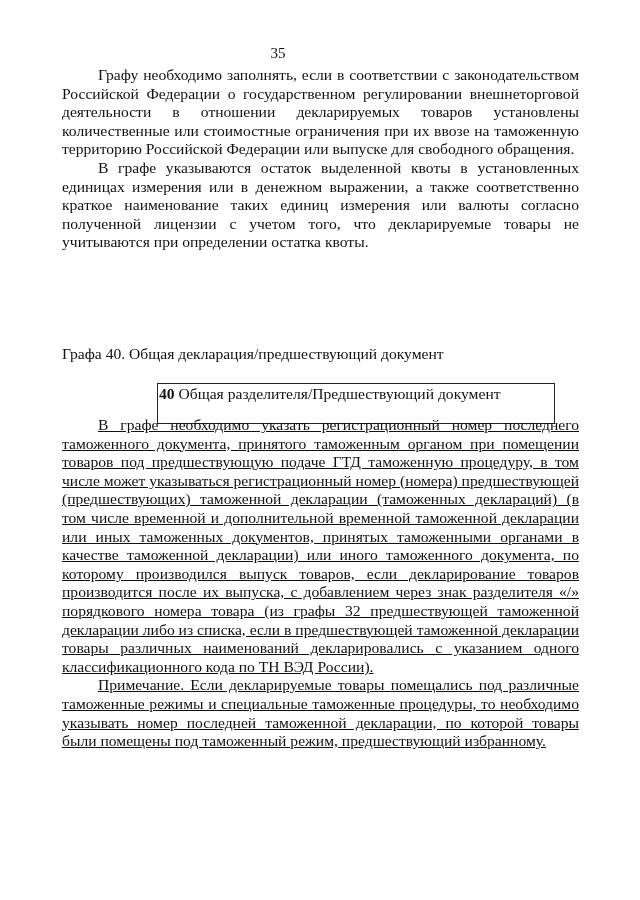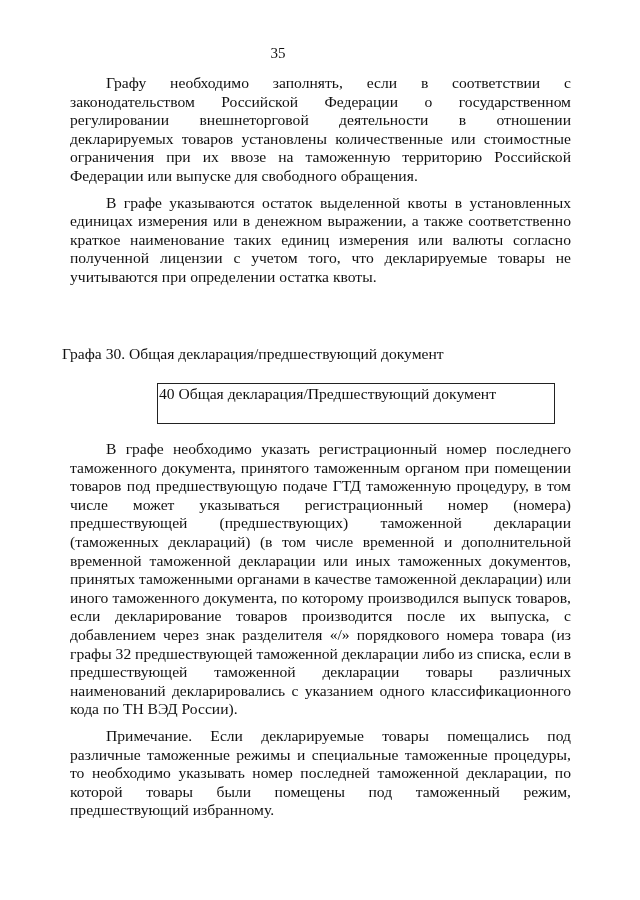--- a/index.html
+++ b/index.html
@@ -24,21 +24,21 @@
       text-align: center;
       font-size: 15px;
       line-height: 18px;
     }
     .block {
       position: absolute;
       left: 62px;
       width: 517px;
     }
     .para {
-      margin: 8px;
+      margin: 0;
       text-align: justify;
       text-indent: 36px;
       line-height: 18.6px;
       hyphens: none;
     }
     .heading {
       margin: 0;
       line-height: 18.6px;
       text-indent: 0;
     }
@@ -52,37 +52,37 @@
       box-sizing: content-box;
     }
     .field-box-label {
       position: absolute;
       left: 1px;
       top: 1px;
       line-height: 18px;
       white-space: nowrap;
     }
     .field-box-label .num {
-      font-weight: normal;
+      font-weight: bold;
     }
   </style>
 </head>
 <body>
 
 <div class="page-number">35</div>
 
 <div class="block" style="top:66px;">
   <p class="para">Графу необходимо заполнять, если в соответствии с законодательством Российской Федерации о государственном регулировании внешнеторговой деятельности в отношении декларируемых товаров установлены количественные или стоимостные ограничения при их ввозе на таможенную территорию Российской Федерации или выпуске для свободного обращения.</p>
   <p class="para">В графе указываются остаток выделенной квоты в установленных единицах измерения или в денежном выражении, а также соответственно краткое наименование таких единиц измерения или валюты согласно полученной лицензии с учетом того, что декларируемые товары не учитываются при определении остатка квоты.</p>
 </div>
 
 <div class="block" style="top:345px;">
-  <p class="heading">Графа 30. Общая декларация/предшествующий документ</p>
+  <p class="heading">Графа 40. Общая декларация/предшествующий документ</p>
 </div>
 
 <div class="field-box">
-  <div class="field-box-label"><span class="num">40</span><span> Общая декларация/Предшествующий документ</span></div>
+  <div class="field-box-label"><span class="num">40</span><span> Общая разделителя/Предшествующий документ</span></div>
 </div>
 
-<div class="block" style="top:432px;">
+<div class="block" style="top:416px;text-decoration:underline;">
   <p class="para">В графе необходимо указать регистрационный номер последнего таможенного документа, принятого таможенным органом при помещении товаров под предшествующую подаче ГТД таможенную процедуру, в том числе может указываться регистрационный номер (номера) предшествующей (предшествующих) таможенной декларации (таможенных деклараций) (в том числе временной и дополнительной временной таможенной декларации или иных таможенных документов, принятых таможенными органами в качестве таможенной декларации)  или иного таможенного документа, по которому производился выпуск товаров, если декларирование товаров производится после их выпуска, с добавлением через знак разделителя «/» порядкового номера товара (из графы 32 предшествующей таможенной декларации либо из списка, если в предшествующей таможенной декларации товары различных наименований декларировались с указанием одного классификационного кода по ТН ВЭД России).</p>
   <p class="para">Примечание. Если декларируемые товары помещались под различные таможенные режимы и специальные таможенные процедуры, то необходимо указывать номер последней таможенной декларации, по которой товары были помещены под таможенный режим, предшествующий избранному.</p>
 </div>
 
 </body></html>

